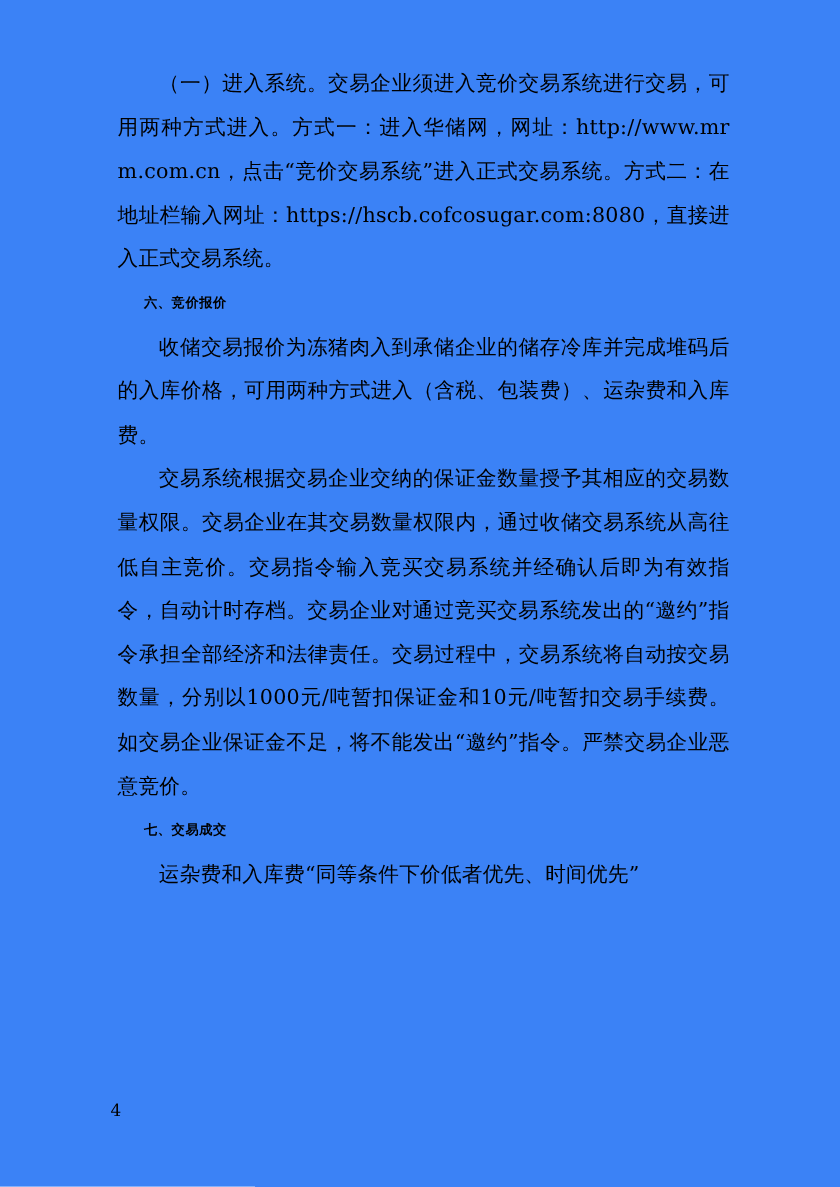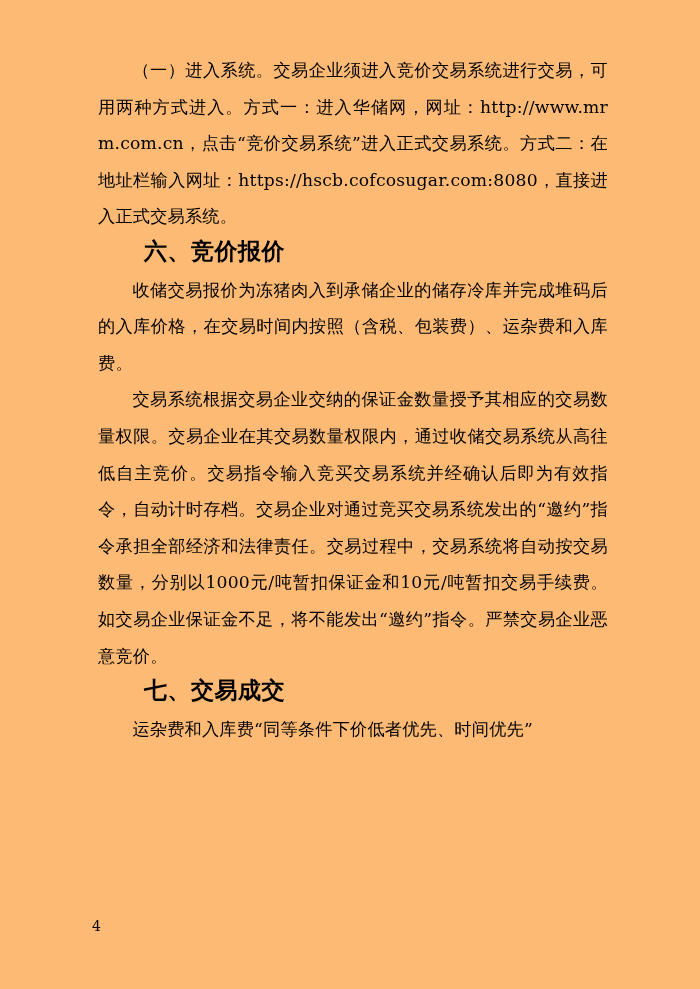--- a/index.html
+++ b/index.html
@@ -8,21 +8,21 @@
     background: #ffffff;
   }
   body {
     font-family: "DejaVu Serif", "Liberation Serif", serif;
     color: #000000;
   }
   .page {
     position: relative;
     width: 700px;
     height: 989px;
-    background: #fdba74;
+    background: #3b82f6;
     box-sizing: border-box;
     overflow: hidden;
   }
   .content {
     position: absolute;
     left: 98px;
     top: 52px;
     width: 510px;
   }
   p.para {
@@ -30,42 +30,42 @@
     font-size: 17.2px;
     line-height: 36.6px;
     text-align: justify;
     text-justify: inter-ideograph;
     letter-spacing: 0.2px;
     text-indent: 2em;
     word-break: break-all;
   }
   p.heading {
     margin: 0;
-    font-size: 23px;
+    font-size: 11px;
     line-height: 36.6px;
-    font-family: Liberation Mono, monospace;
+    font-family: Liberation Sans, sans-serif;
     font-weight: bold;
     text-indent: 2em;
     letter-spacing: 0.5px;
   }
   .pagenum {
     position: absolute;
     left: 92px;
     top: 918px;
     font-size: 14px;
     font-family: "DejaVu Serif", "Liberation Serif", serif;
     color: #000;
   }
 </style>
 </head>
 <body>
 
 <div class="page">
   <div class="content">
     <p class="para">（一）进入系统。交易企业须进入竞价交易系统进行交易，可用两种方式进入。方式一：进入华储网，网址：http://www.mrm.com.cn，点击“竞价交易系统”进入正式交易系统。方式二：在地址栏输入网址：https://hscb.cofcosugar.com:8080，直接进入正式交易系统。</p>
     <p class="heading">六、竞价报价</p>
-    <p class="para">收储交易报价为冻猪肉入到承储企业的储存冷库并完成堆码后的入库价格，在交易时间内按照（含税、包装费）、运杂费和入库费。</p>
+    <p class="para">收储交易报价为冻猪肉入到承储企业的储存冷库并完成堆码后的入库价格，可用两种方式进入（含税、包装费）、运杂费和入库费。</p>
     <p class="para">交易系统根据交易企业交纳的保证金数量授予其相应的交易数量权限。交易企业在其交易数量权限内，通过收储交易系统从高往低自主竞价。交易指令输入竞买交易系统并经确认后即为有效指令，自动计时存档。交易企业对通过竞买交易系统发出的“邀约”指令承担全部经济和法律责任。交易过程中，交易系统将自动按交易数量，分别以1000元/吨暂扣保证金和10元/吨暂扣交易手续费。如交易企业保证金不足，将不能发出“邀约”指令。严禁交易企业恶意竞价。</p>
     <p class="heading">七、交易成交</p>
     <p class="para">运杂费和入库费“同等条件下价低者优先、时间优先”</p>
   </div>
   <div class="pagenum">4</div>
 </div>
 
 </body></html>

